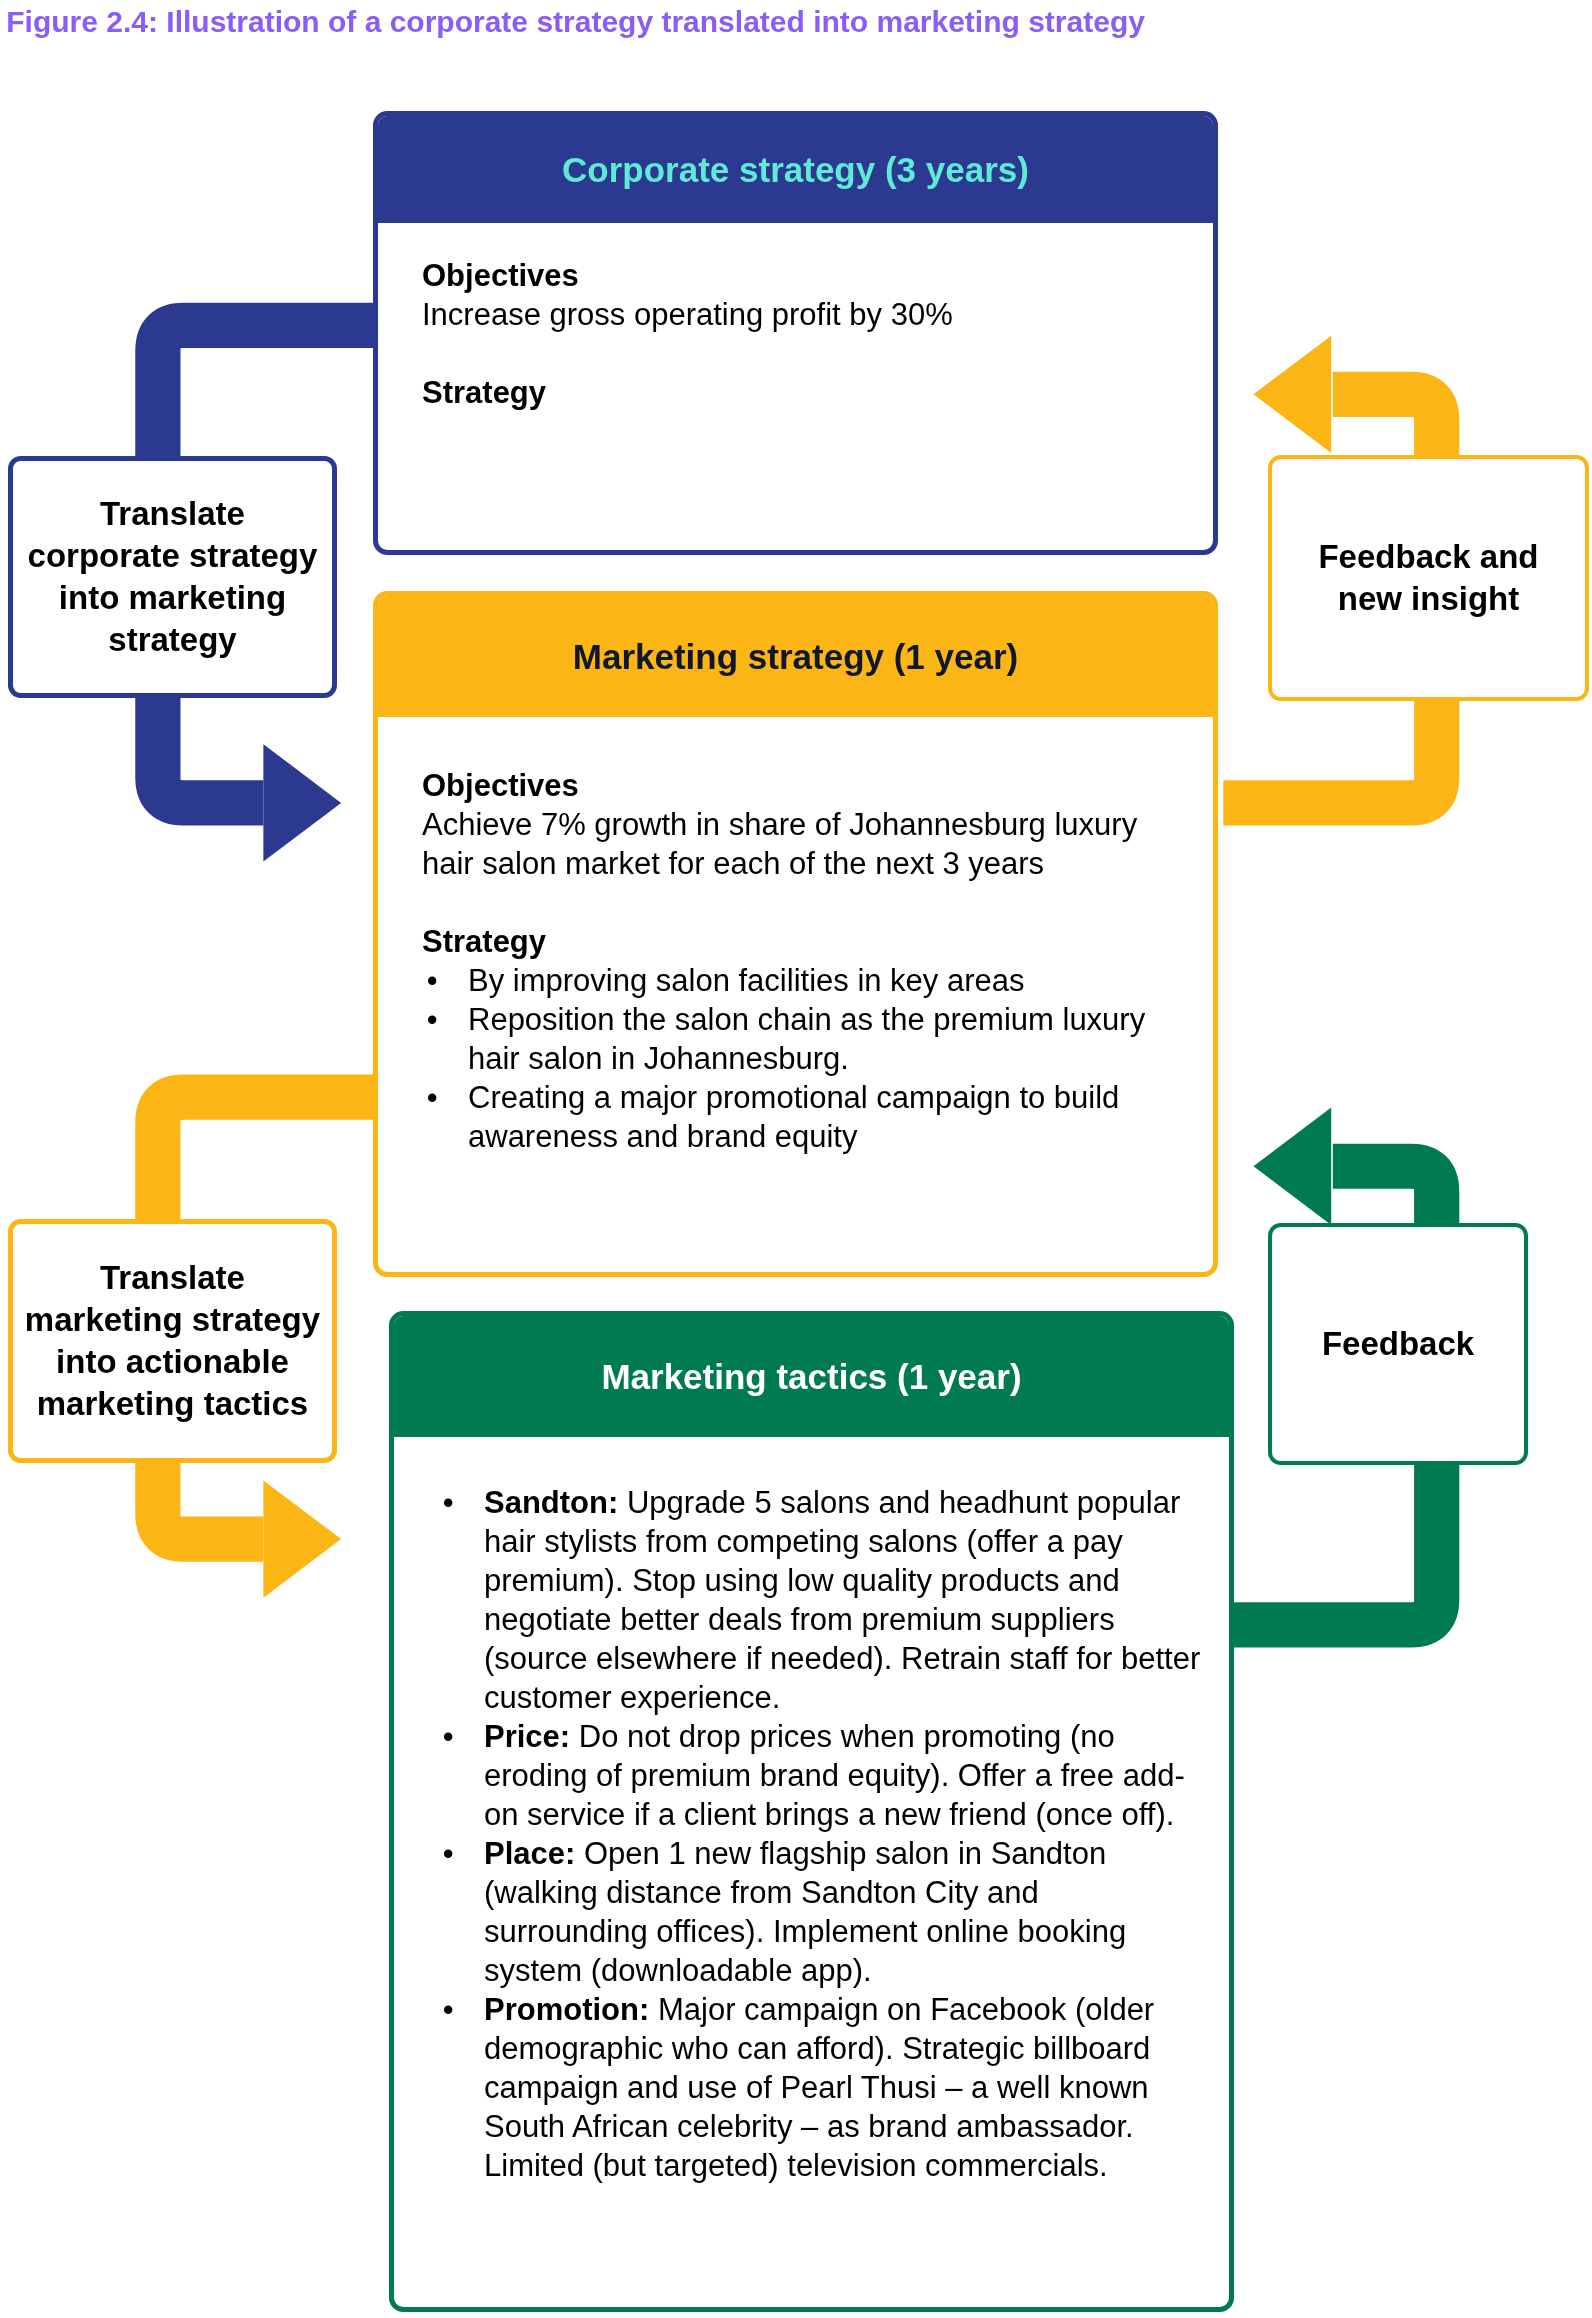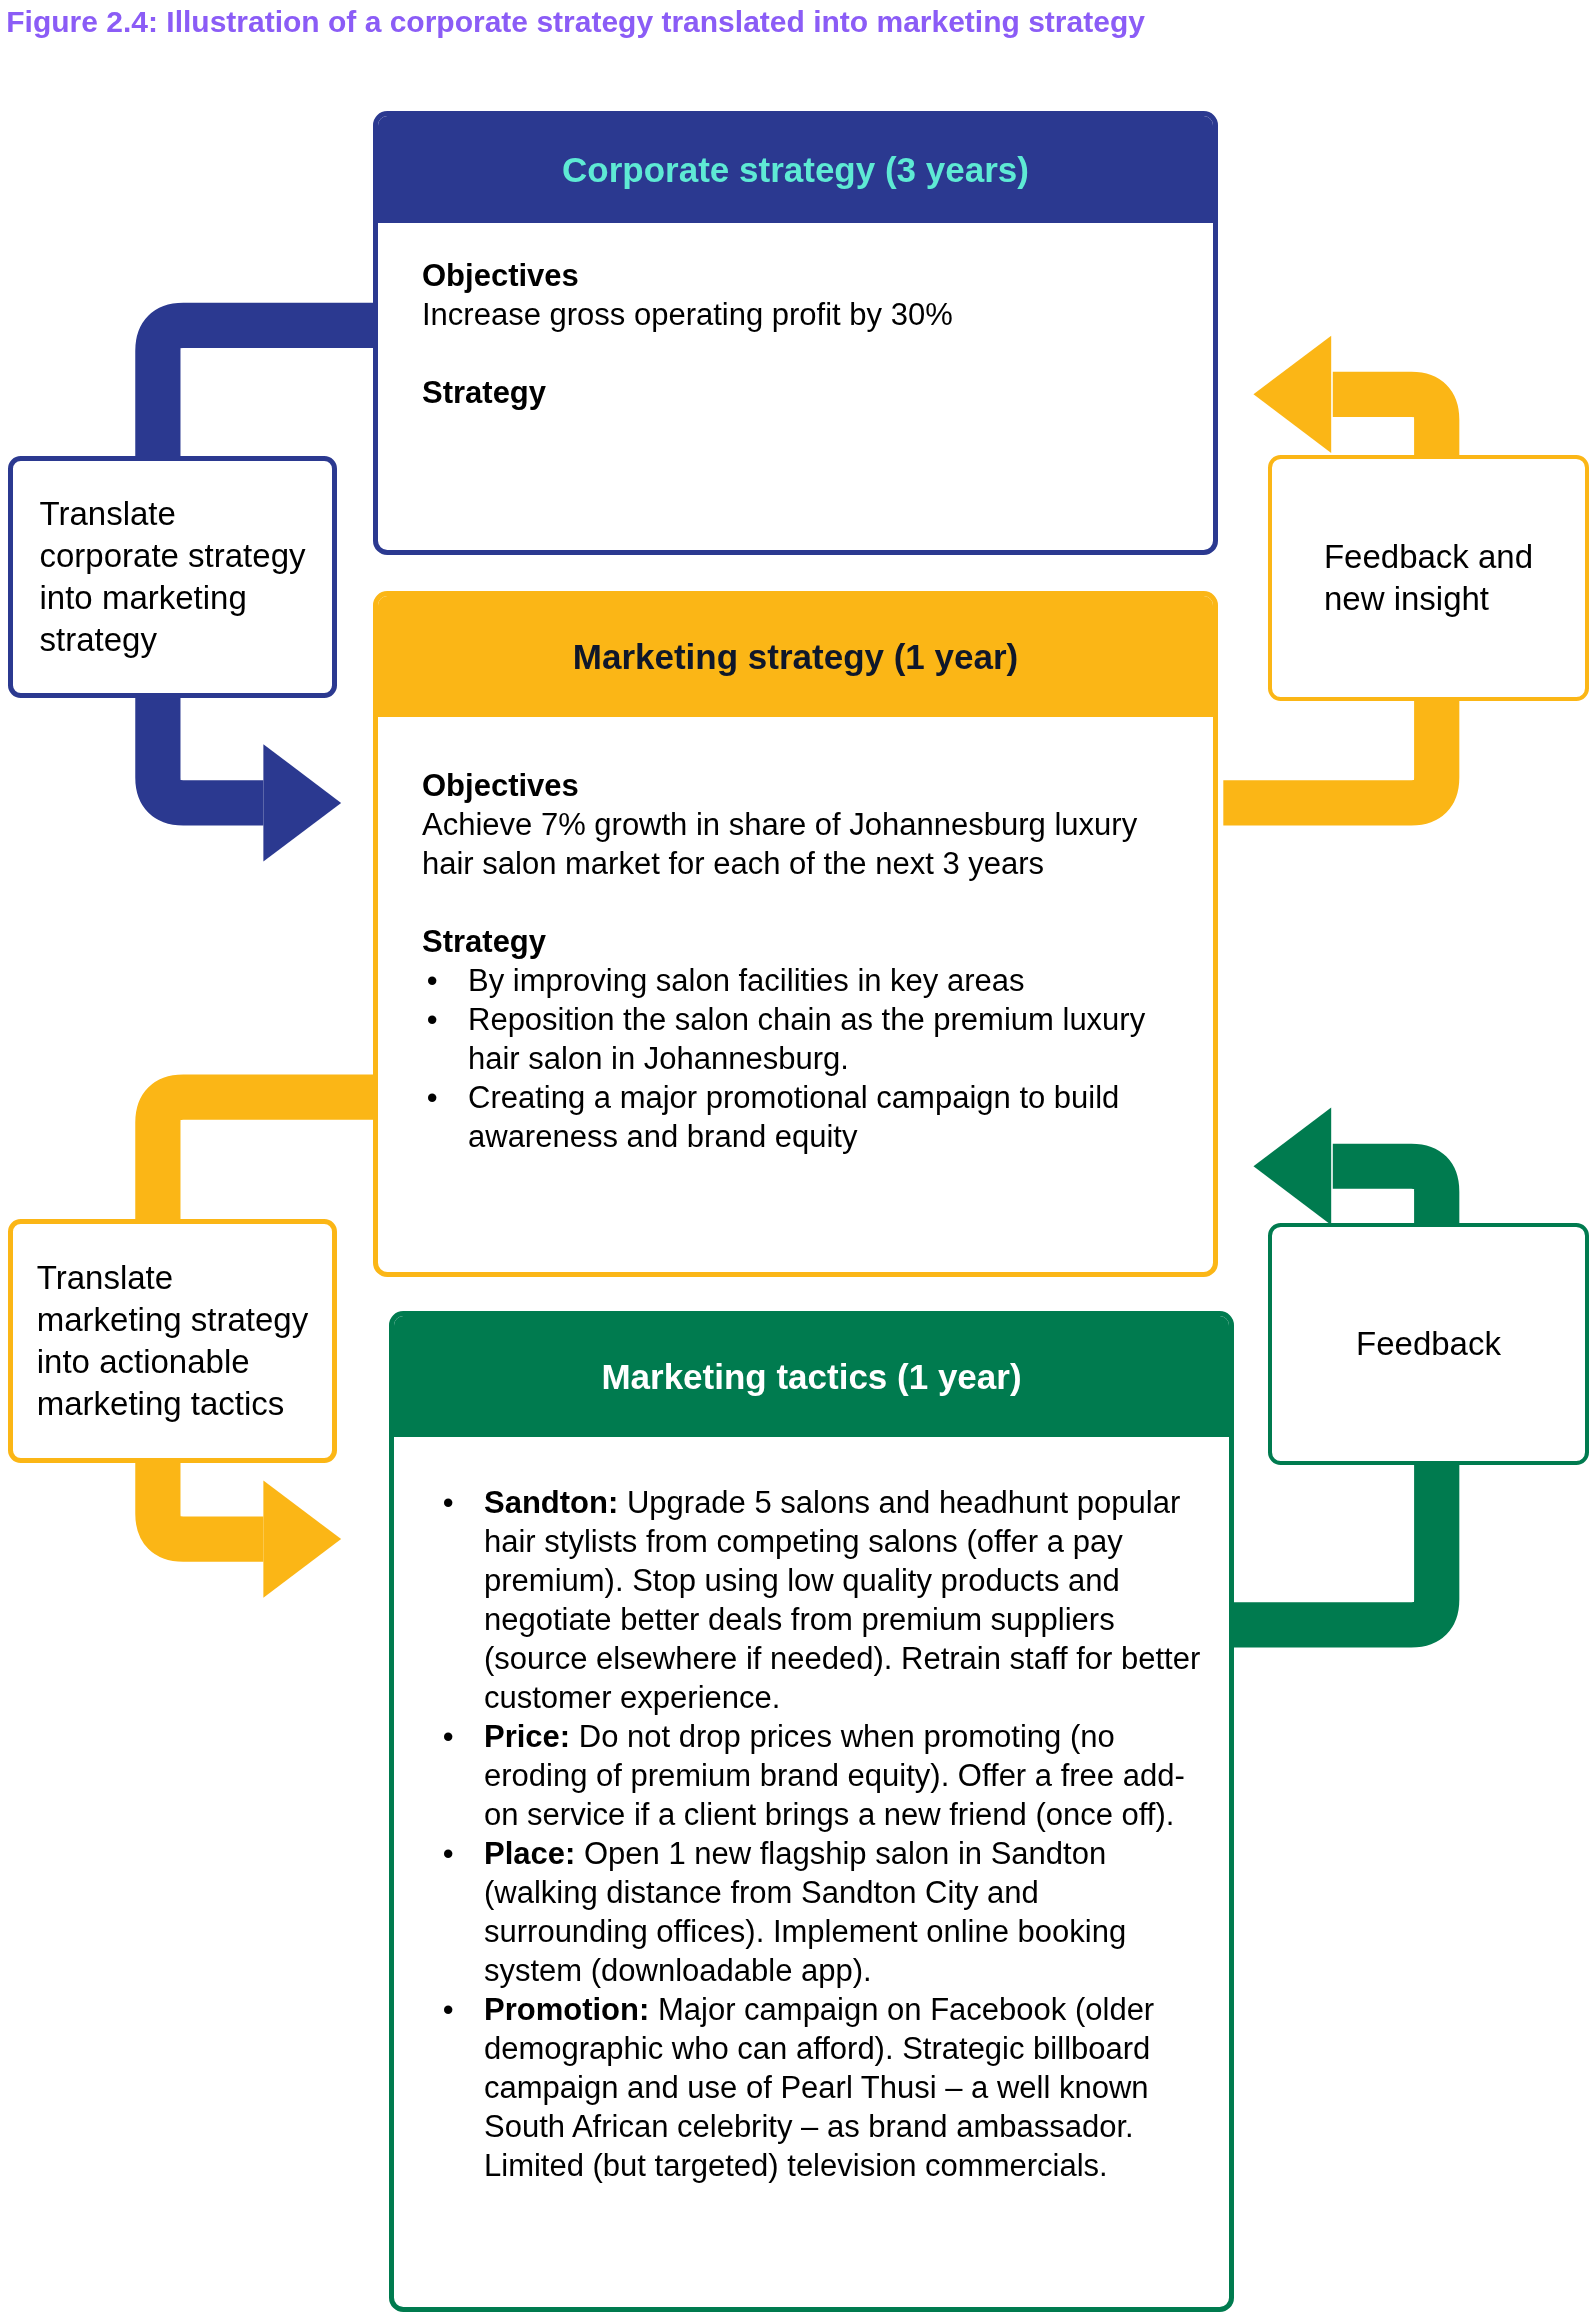--- a/index.html
+++ b/index.html
@@ -41,28 +41,29 @@
   #box-mtactics .body{padding-top:46px;}
   .lbl{font-weight:bold;}
   .gap{margin-top:39px;}
   ul.blt{list-style:none;margin:0;padding:0;}
   ul.blt li{position:relative;padding-left:46px;}
   ul.blt li::before{content:"\2022";position:absolute;left:4.8px;top:0;}
   ul.blt2 li{margin-bottom:0;}
   
   .sidebox{
     position:absolute;background:#fff;z-index:2;border-radius:12.7px;
-    display:flex;align-items:center;justify-content:center;
+    display:flex;align-items:center;justify-content:center;text-align:center;
     font-size:33px;line-height:42px;white-space:pre-line;
     box-sizing:border-box;
+    font-weight:bold;
   }
   #translate1{left:8px;top:456px;width:329px;height:242px;border:5.6px solid #2B3990;}
   #translate2{left:8px;top:1219px;width:329px;height:244px;border:5.6px solid #FBB616;}
   #feedback1{left:1268px;top:455px;width:321px;height:246px;border:4.8px solid #FBB616;font-size:33px;}
-  #feedback2{left:1268px;top:1223px;width:321px;height:242px;border:4.8px solid #007B4F;font-size:33px;}
+  #feedback2{left:1268px;top:1223px;width:260px;height:242px;border:4.8px solid #007B4F;font-size:33px;}
 </style>
 </head>
 <body>
 
 <div id="page">
 
   <div id="fig-title">Figure 2.4: Illustration of a corporate strategy translated into marketing strategy</div>
 
   <svg id="arrows" viewBox="0 0 2008 2923" xmlns="http://www.w3.org/2000/svg">
 

